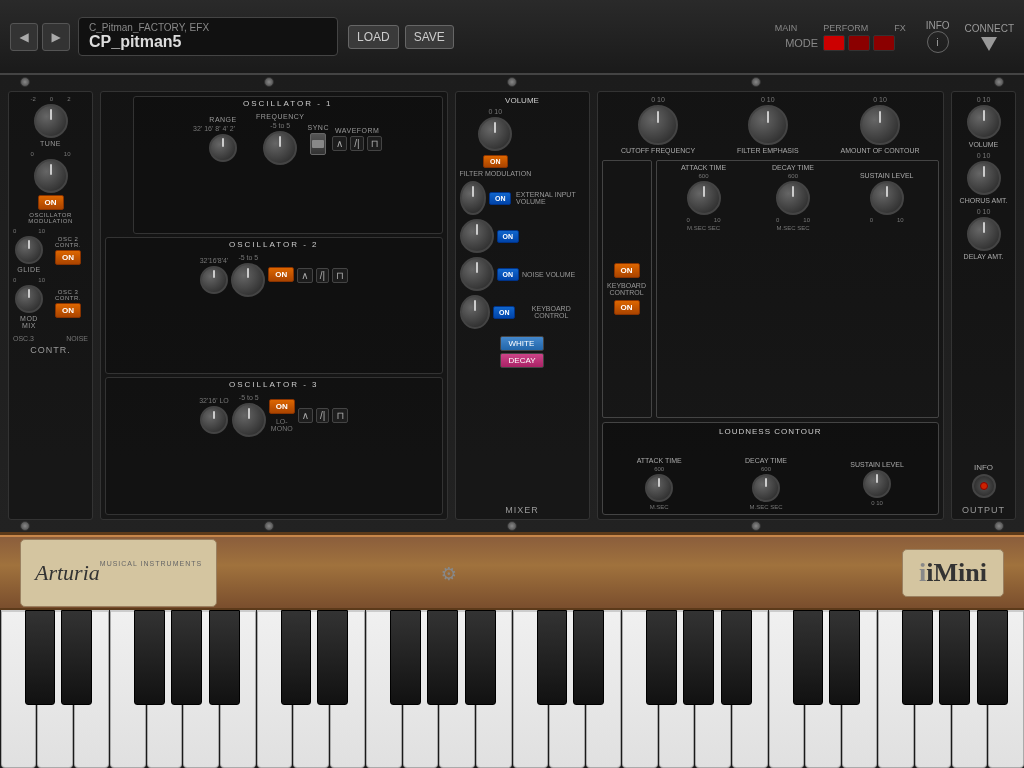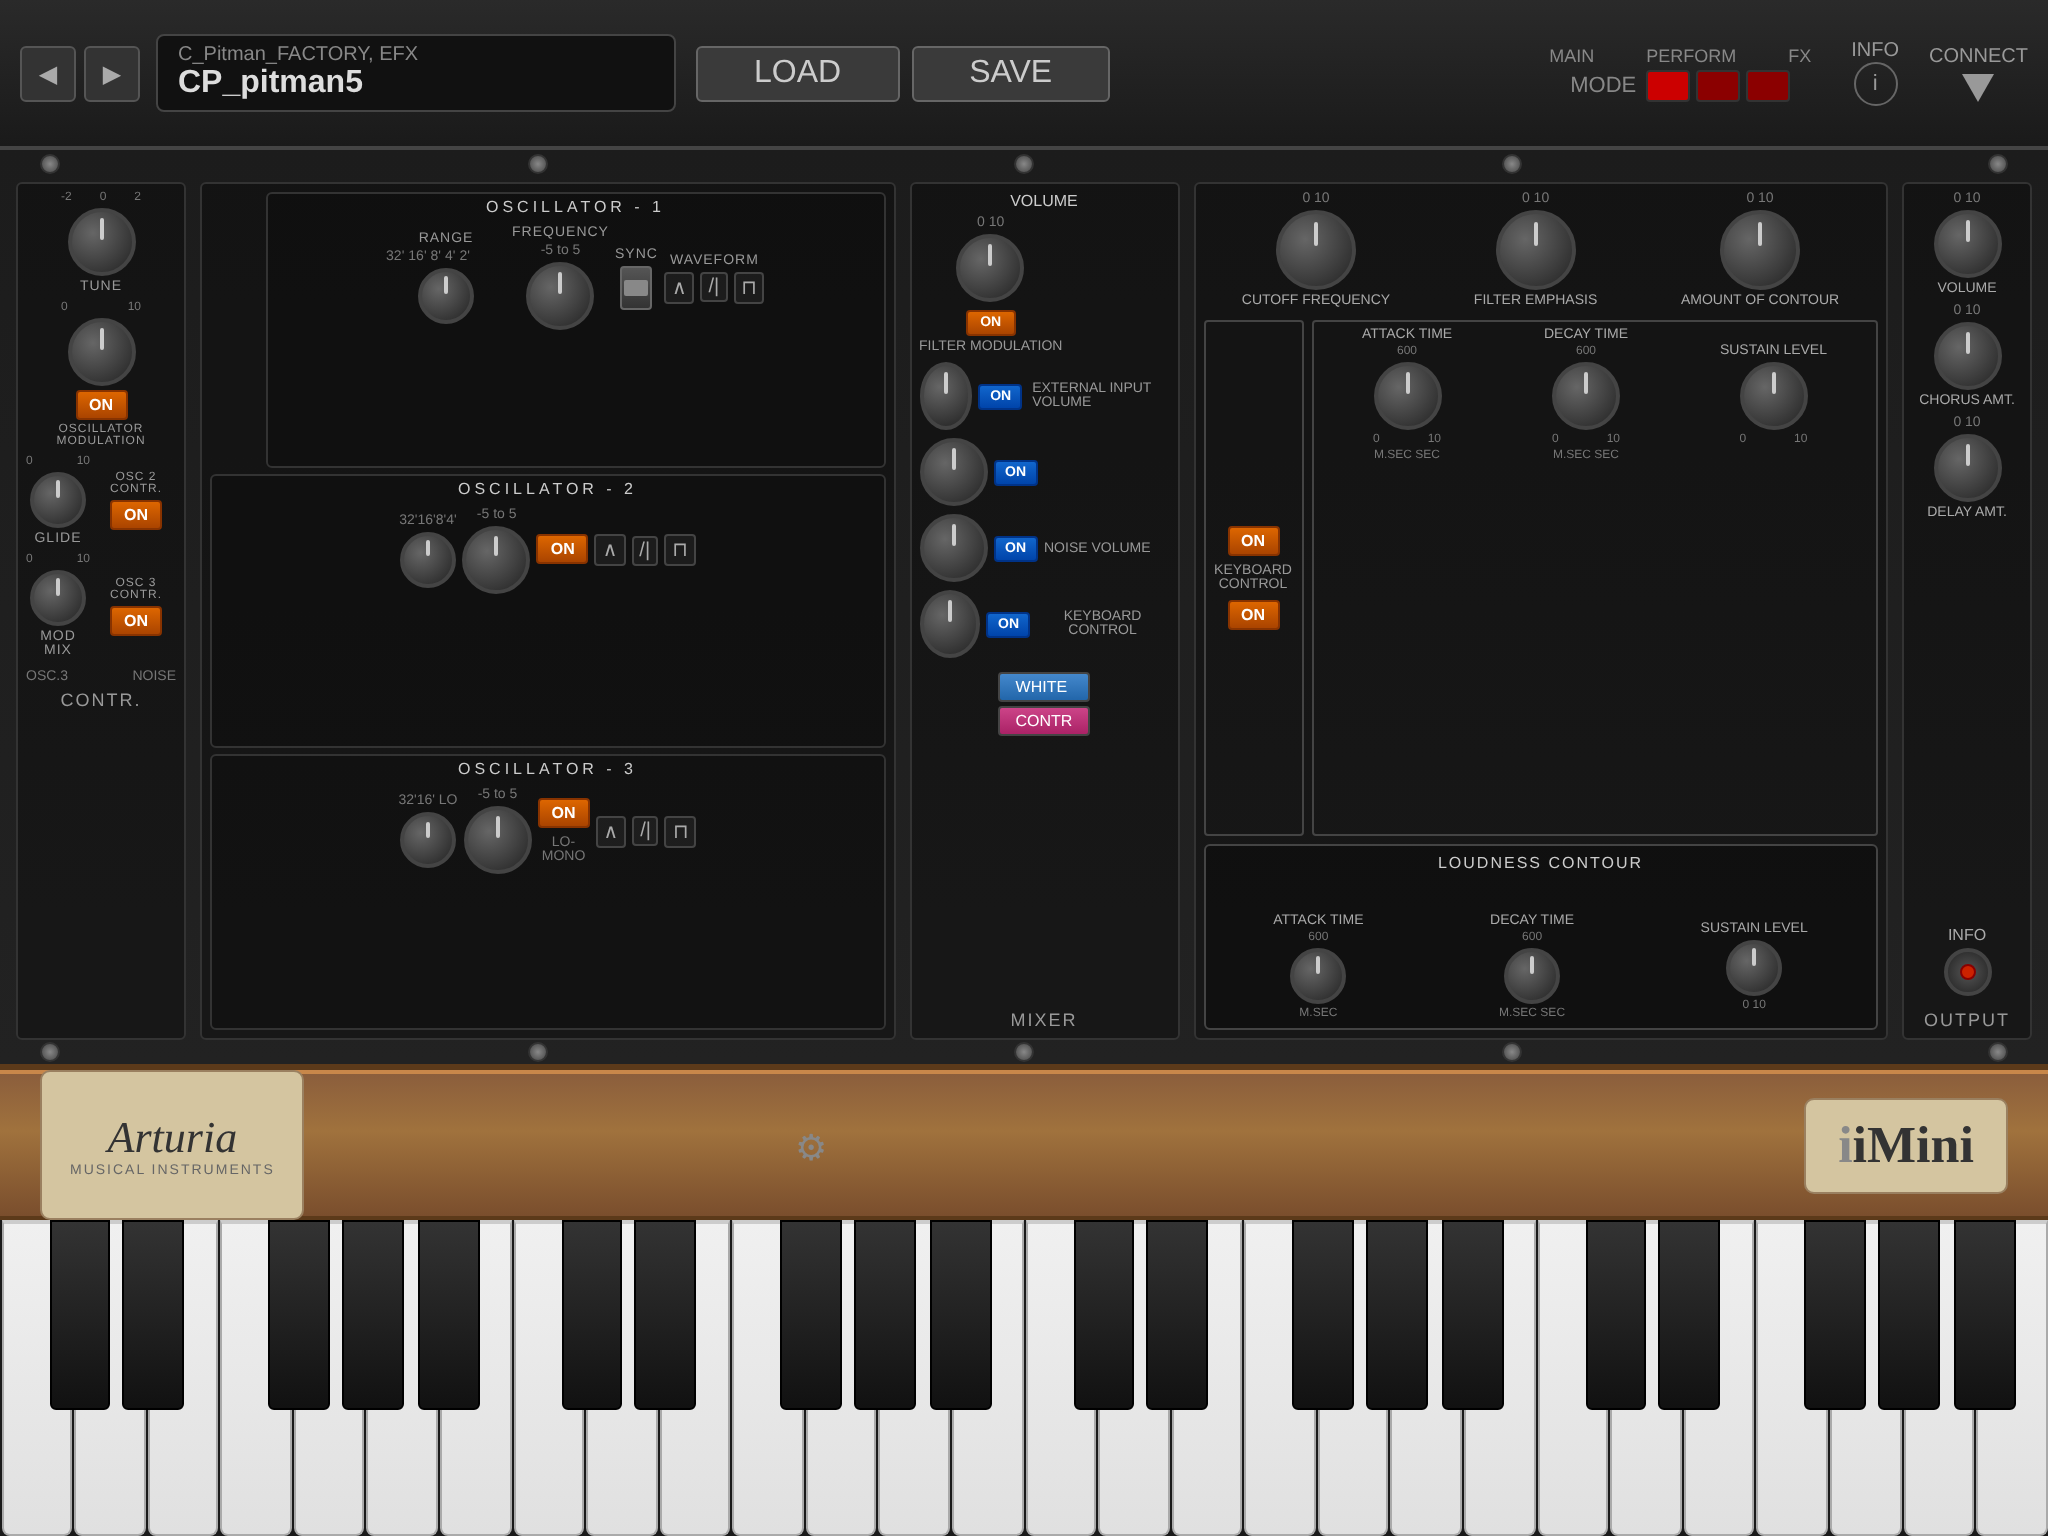--- a/index.html
+++ b/index.html
@@ -59,22 +59,22 @@
     .load-save-btns {
       display: flex;
       gap: 6px;
       margin-right: auto;
     }
     .ls-btn {
       background: #3a3a3a;
       border: 1px solid #666;
       border-radius: 3px;
       color: #ccc;
-      font-size: 16px;
-      padding: 4px 28px;
+      font-size: 12px;
+      padding: 4px 8px;
       cursor: pointer;
     }
     .mode-leds {
       display: flex;
       gap: 3px;
     }
     .mode-led {
       width: 22px;
       height: 16px;
       border-radius: 2px;
@@ -220,22 +220,21 @@
       padding: 0 20px;
       border-bottom: 2px solid #5c3a1a;
       border-top: 2px solid #c8874a;
     }
     .arturia-logo {
       background: #d4c5a0;
       border: 1px solid #9a8060;
       border-radius: 5px;
       padding: 20px 14px;
       display: flex;
-      flex-direction: column;
-      align-items: center;
+      flex-direction: row;
     }
     .arturia-text {
       font-size: 22px;
       font-style: italic;
       color: #333;
       font-family: Georgia, serif;
     }
     .arturia-sub {
       font-size: 7px;
       color: #666;
@@ -644,21 +643,21 @@
 
         <div class="row">
           <div class="knob knob-md"></div>
           <div class="blue-toggle">ON</div>
           <div style="font-size:7px;color:#999;text-align:center;">KEYBOARD CONTROL</div>
         </div>
 
         <div class="row" style="margin-top:3px;justify-content:center;gap:5px;">
           <div style="display:flex;flex-direction:column;gap:2px;">
             <div class="noise-btn noise-white">WHITE</div>
-            <div class="noise-btn noise-pink">CONTR</div>
+            <div class="noise-btn noise-pink">DECAY</div>
           </div>
         </div>
       </div>
       <div class="section-label">MIXER</div>
     </div>
 
     <div style="flex:1;display:flex;flex-direction:column;border:1px solid #333;border-radius:3px;padding:4px;background:rgba(0,0,0,0.3);margin-right:3px;">
 
       <div class="row" style="justify-content:space-around;margin-bottom:6px;">
         <div class="col">

